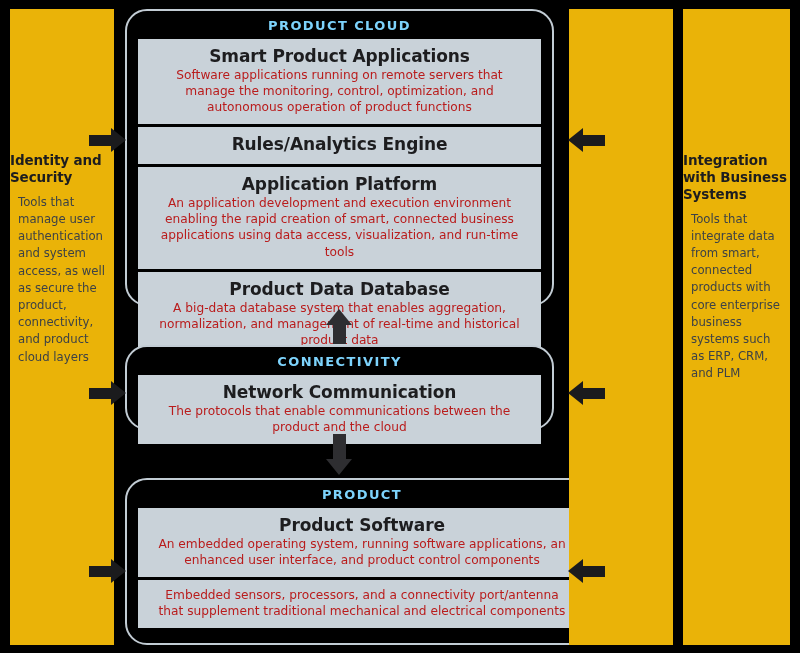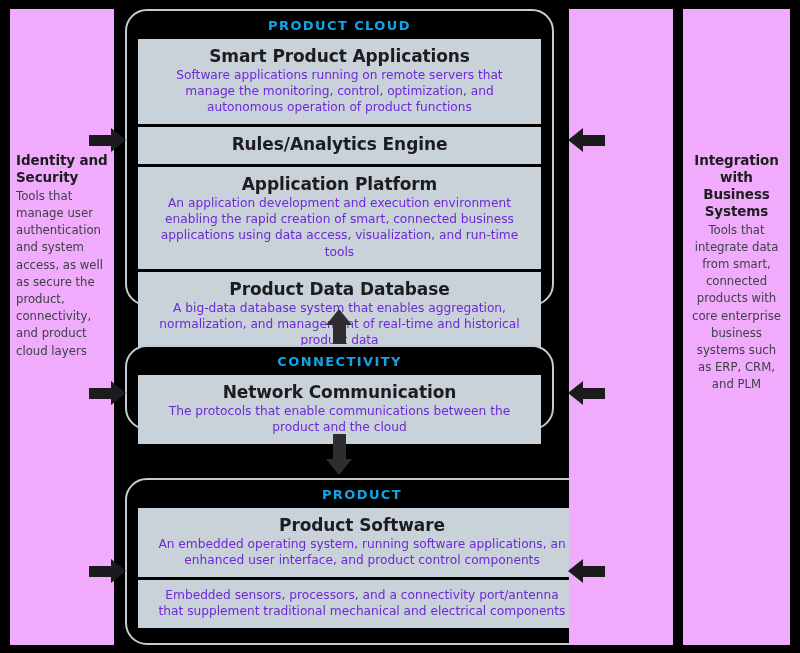--- a/index.html
+++ b/index.html
@@ -12,60 +12,60 @@
     width: 800px;
     height: 653px;
     background: #000000;
     font-family: "DejaVu Sans", sans-serif;
     overflow: hidden;
   }
 
   
   .side-panel {
     position: absolute;
-    background: #f0abfc;
+    background: #eab308;
     box-sizing: border-box;
-    padding: 0 6px;
+    padding: 0 0;
   }
   .side-title {
     font-size: 13.5px;
     font-weight: bold;
     color: #1d1d1f;
     line-height: 1.25;
     margin: 0 0 2px 0;
     letter-spacing: -0.1px;
   }
   .side-body {
     font-size: 11.7px;
     color: #3d4246;
     line-height: 1.47;
-    margin: 0;
+    margin: 8px;
   }
 
   #panel-identity  { left: 10px;  top: 9px;  width: 104px; height: 636px; }
   #panel-identity  .side-title { padding-top: 143px; }
   #panel-external  { left: 569px; top: 9px;  width: 104px; height: 636px; }
   #panel-external  .side-title { padding-top: 143px; }
-  #panel-integration { left: 683px; top: 9px; width: 107px; height: 636px; text-align: center; }
+  #panel-integration { left: 683px; top: 9px; width: 107px; height: 636px; }
   #panel-integration .side-title { padding-top: 143px; }
 
   
   .layer {
     position: absolute;
     background: #000000;
     border: 2.5px solid #c2ccd4;
     border-radius: 22px;
     box-sizing: border-box;
   }
   .layer-title {
     text-align: center;
     font-size: 13px;
     font-weight: bold;
     letter-spacing: 1.4px;
-    color: #0ea5e9;
+    color: #7dd3fc;
     padding-top: 7px;
     padding-bottom: 6px;
   }
   #layer-cloud        { left: 125px; top: 9px;   width: 429px; height: 297px; }
   #layer-connectivity { left: 125px; top: 345px; width: 429px; height: 85px;  }
   #layer-product      { left: 125px; top: 478px; width: 474px; height: 167px; }
 
   
   .box {
     background: #c9d2d9;
@@ -77,21 +77,21 @@
   .box.last { margin-bottom: 0; }
   .box-title {
     font-size: 17px;
     font-weight: bold;
     color: #1d1d1f;
     margin: 0 0 1px 0;
     letter-spacing: -0.1px;
   }
   .box-desc {
     font-size: 12.2px;
-    color: #6d28d9;
+    color: #b91c1c;
     line-height: 1.32;
     margin: 0;
   }
 
   
   .arrow-h {
     position: absolute;
     height: 11px;
     background: #1b1b1d;
   }

